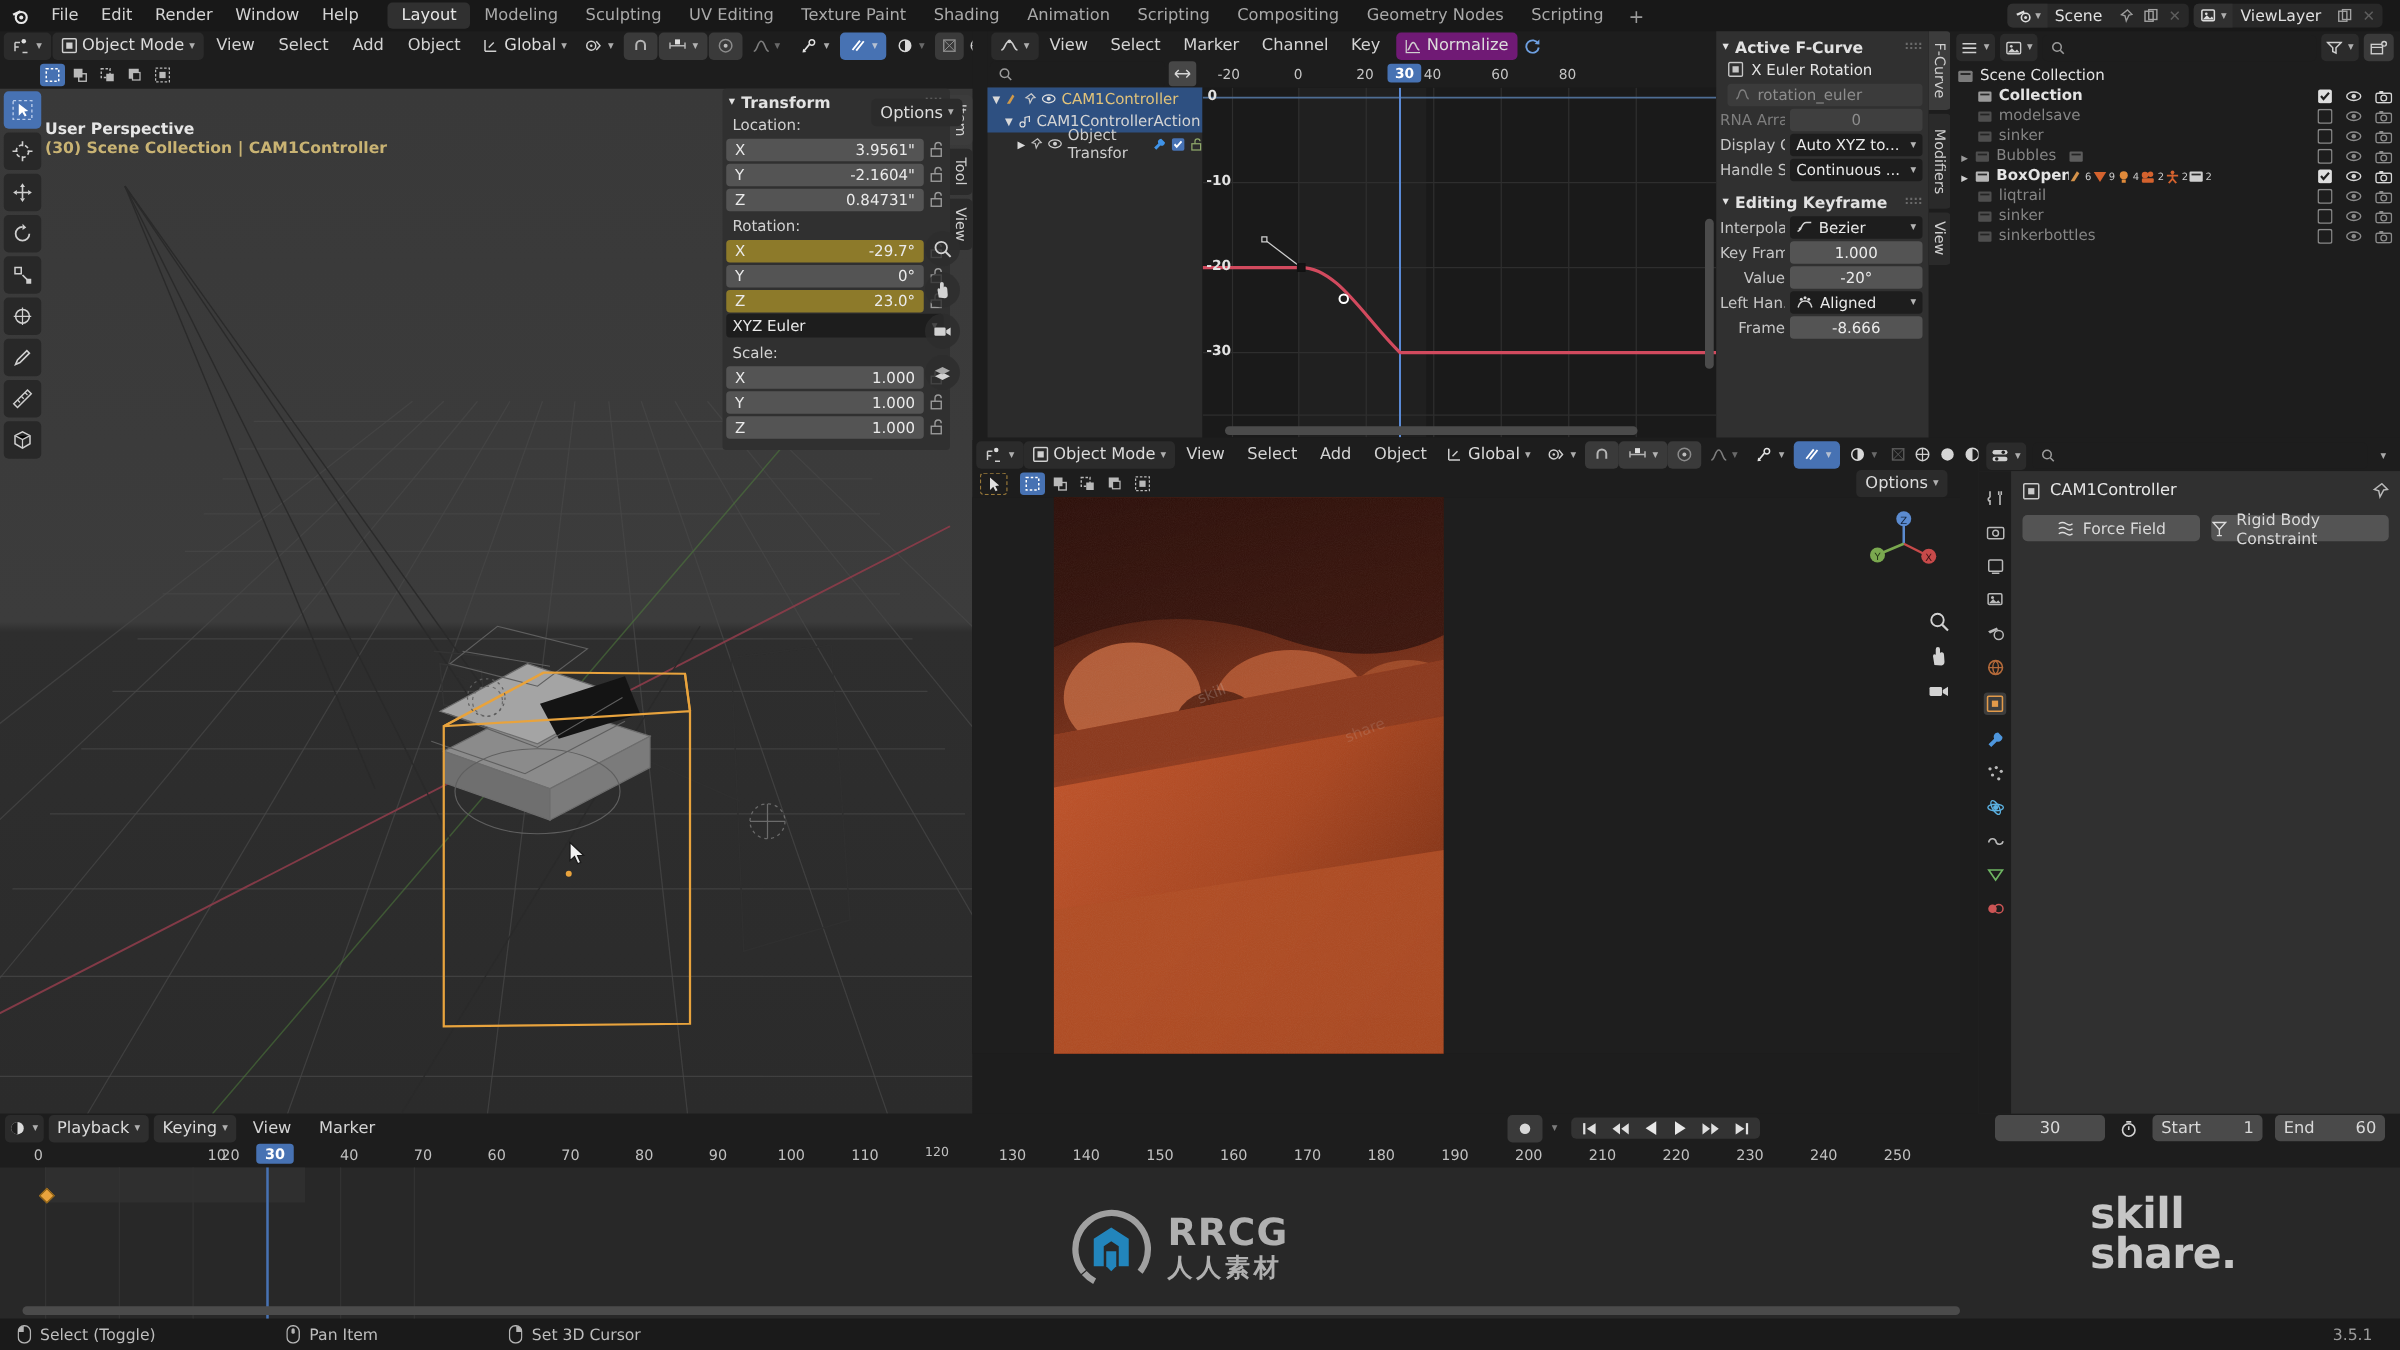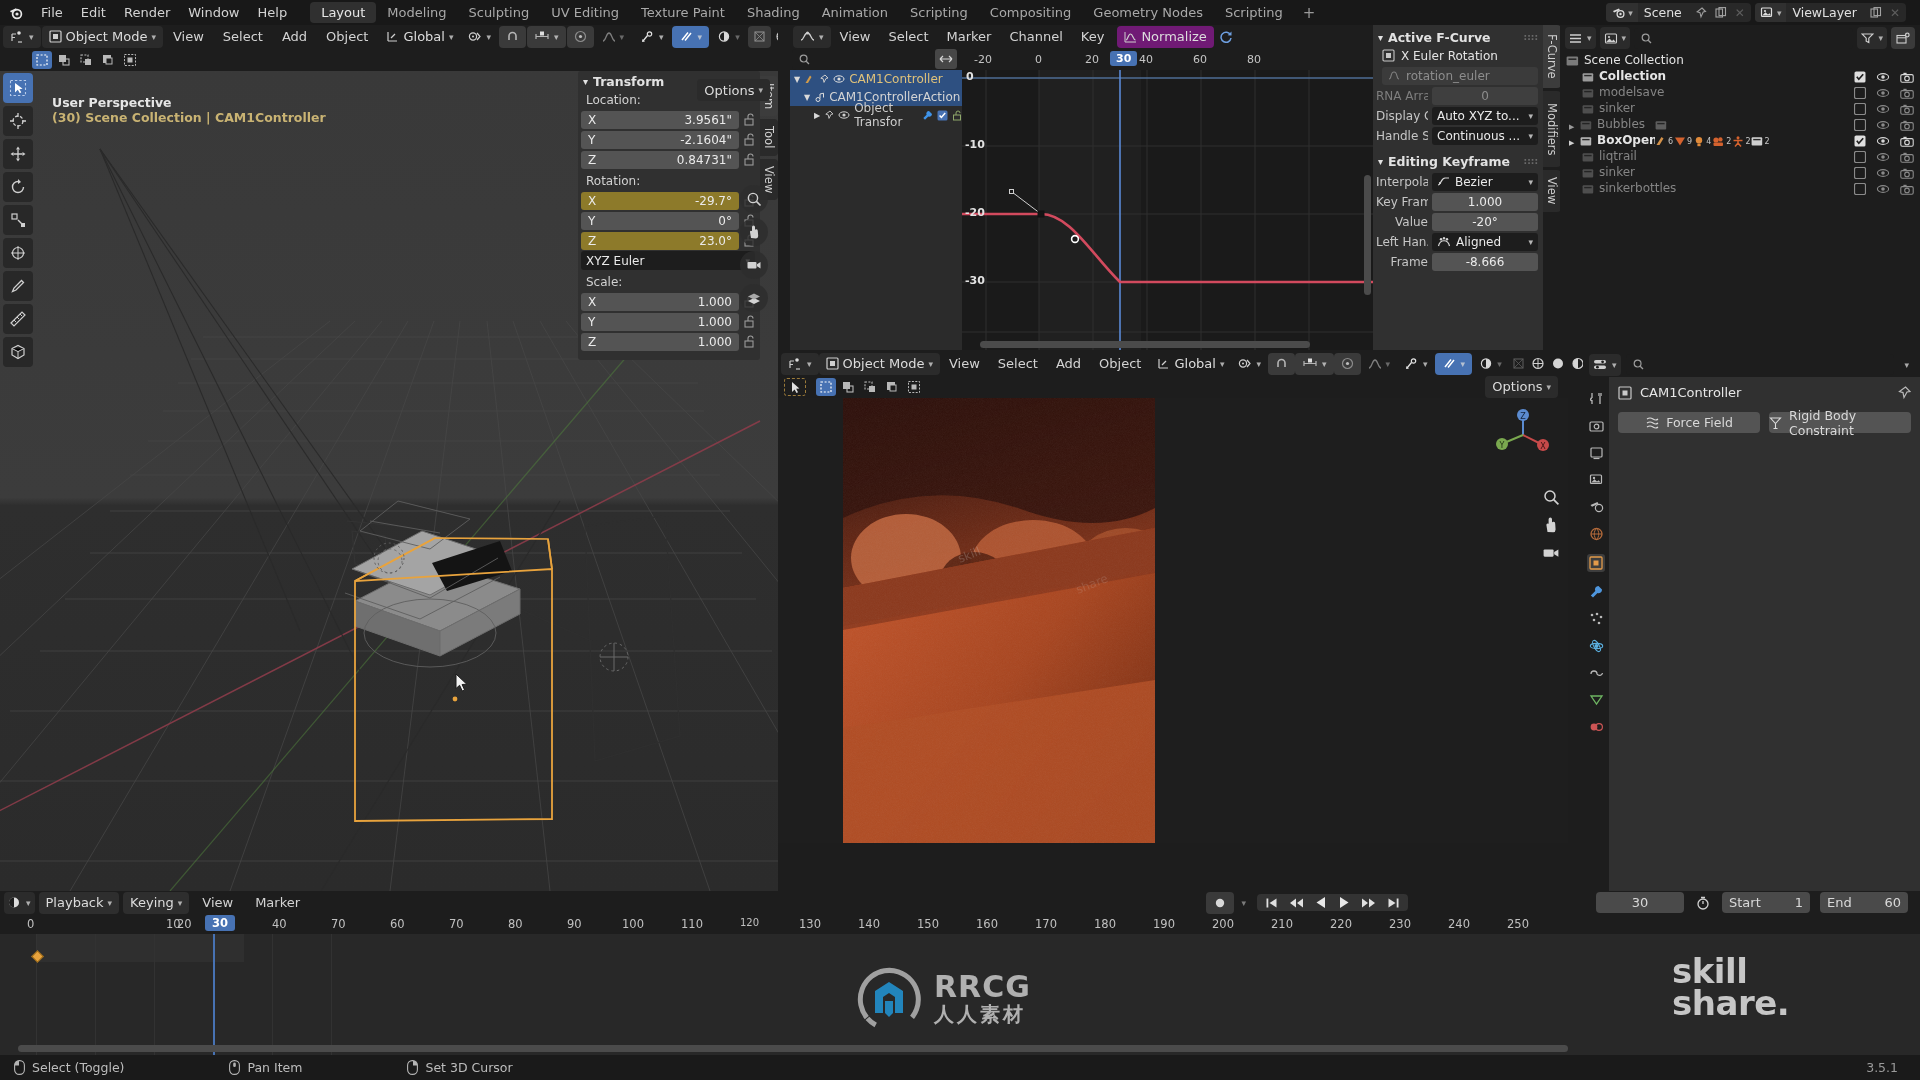--- a/index.html
+++ b/index.html
@@ -37,21 +37,21 @@
   .scene-box .ic2 { padding:0 4px; opacity:.8; }
 
   
   #view3d { position:absolute; left:0; top:25px; width:778px; height:866px; background:#1d1d1d; }
   #v3dhdr { height:23px; background:#1d1d1d; display:flex; align-items:center;
             padding-left:3px; gap:1px; overflow:hidden; }
   #v3dsub { height:23px; display:flex; align-items:center; padding-left:32px; gap:2px; }
   #v3dcanvas { position:absolute; left:0; top:46px; width:778px; height:820px;
                background:linear-gradient(180deg,#393939 0%,#3c3c3c 52%,#2e2e2e 53%,#2b2b2b 100%);
                overflow:hidden; }
-  .v3dtext { position:absolute; left:52px; font-size:12.5px; font-weight:bold; }
+  .v3dtext { position:absolute; left:36px; font-size:12.5px; font-weight:bold; }
   .toolcol { position:absolute; left:3px; top:48px; width:33px; display:flex;
              flex-direction:column; gap:3px; z-index:6; }
   .toolbtn { width:30px; height:30px; background:#282828; border-radius:4px;
              display:flex; align-items:center; justify-content:center; }
   .toolbtn.on { background:#4772b3; }
   .gizcol { position:absolute; right:8px; top:160px; width:30px; display:flex;
             flex-direction:column; gap:5px; z-index:6; }
   .gizbtn { width:28px; height:28px; border-radius:14px; background:#2d2d2dcc;
             display:flex; align-items:center; justify-content:center; }
   #optbtn { position:absolute; right:8px; top:54px; z-index:6; }

